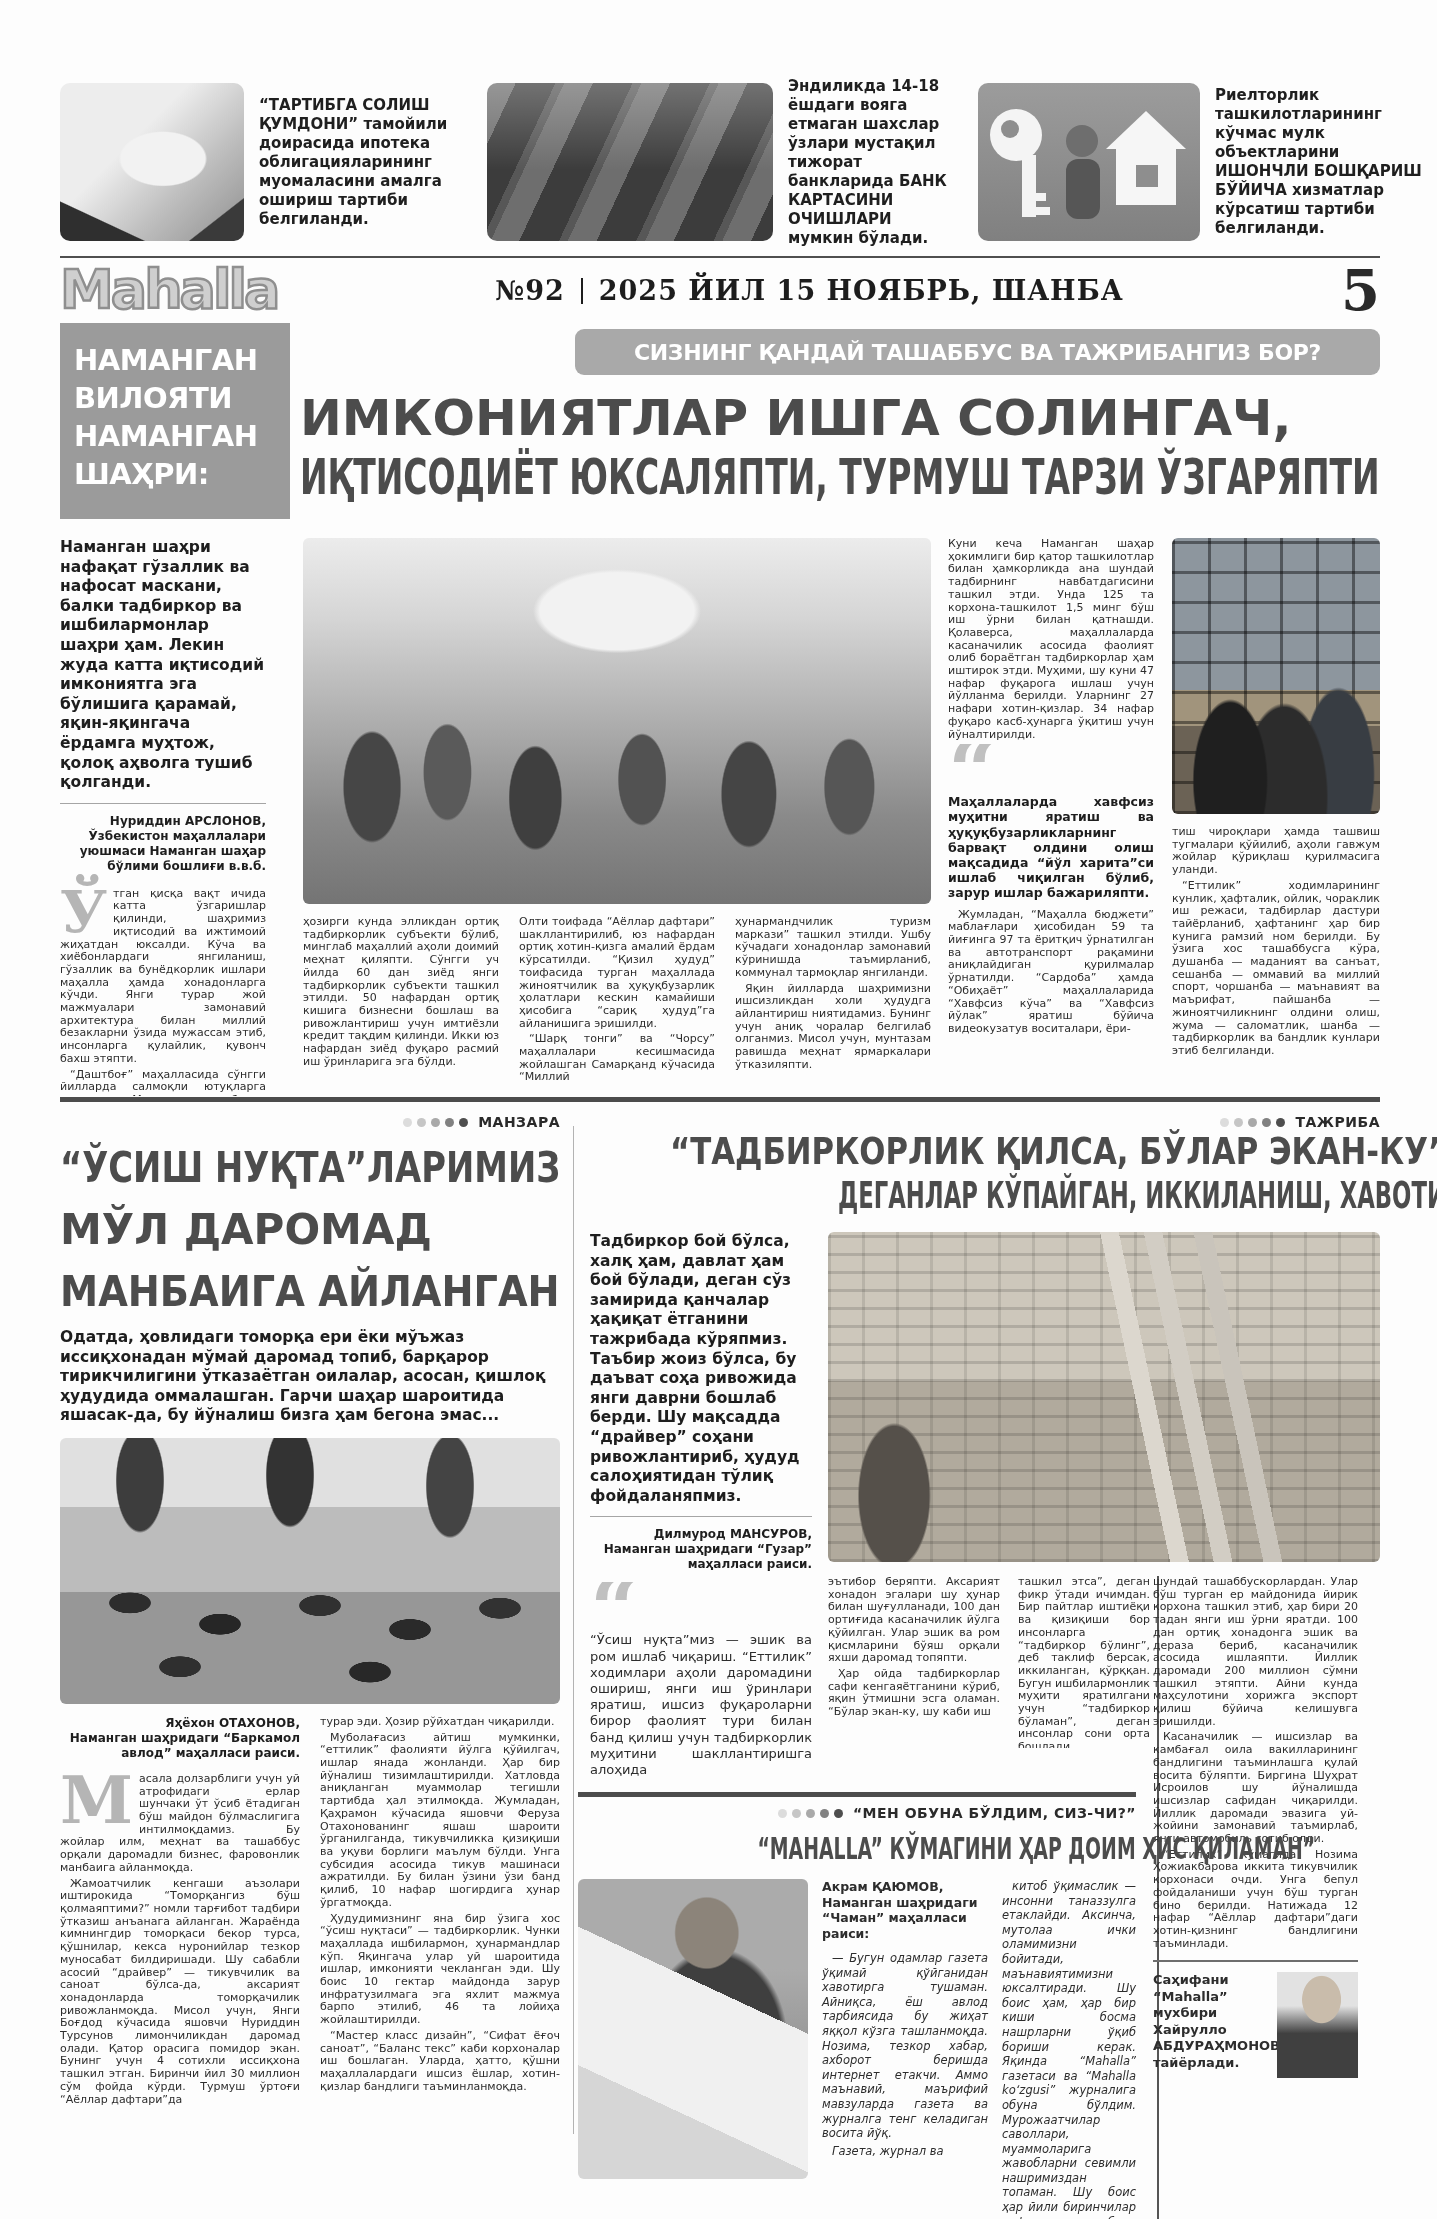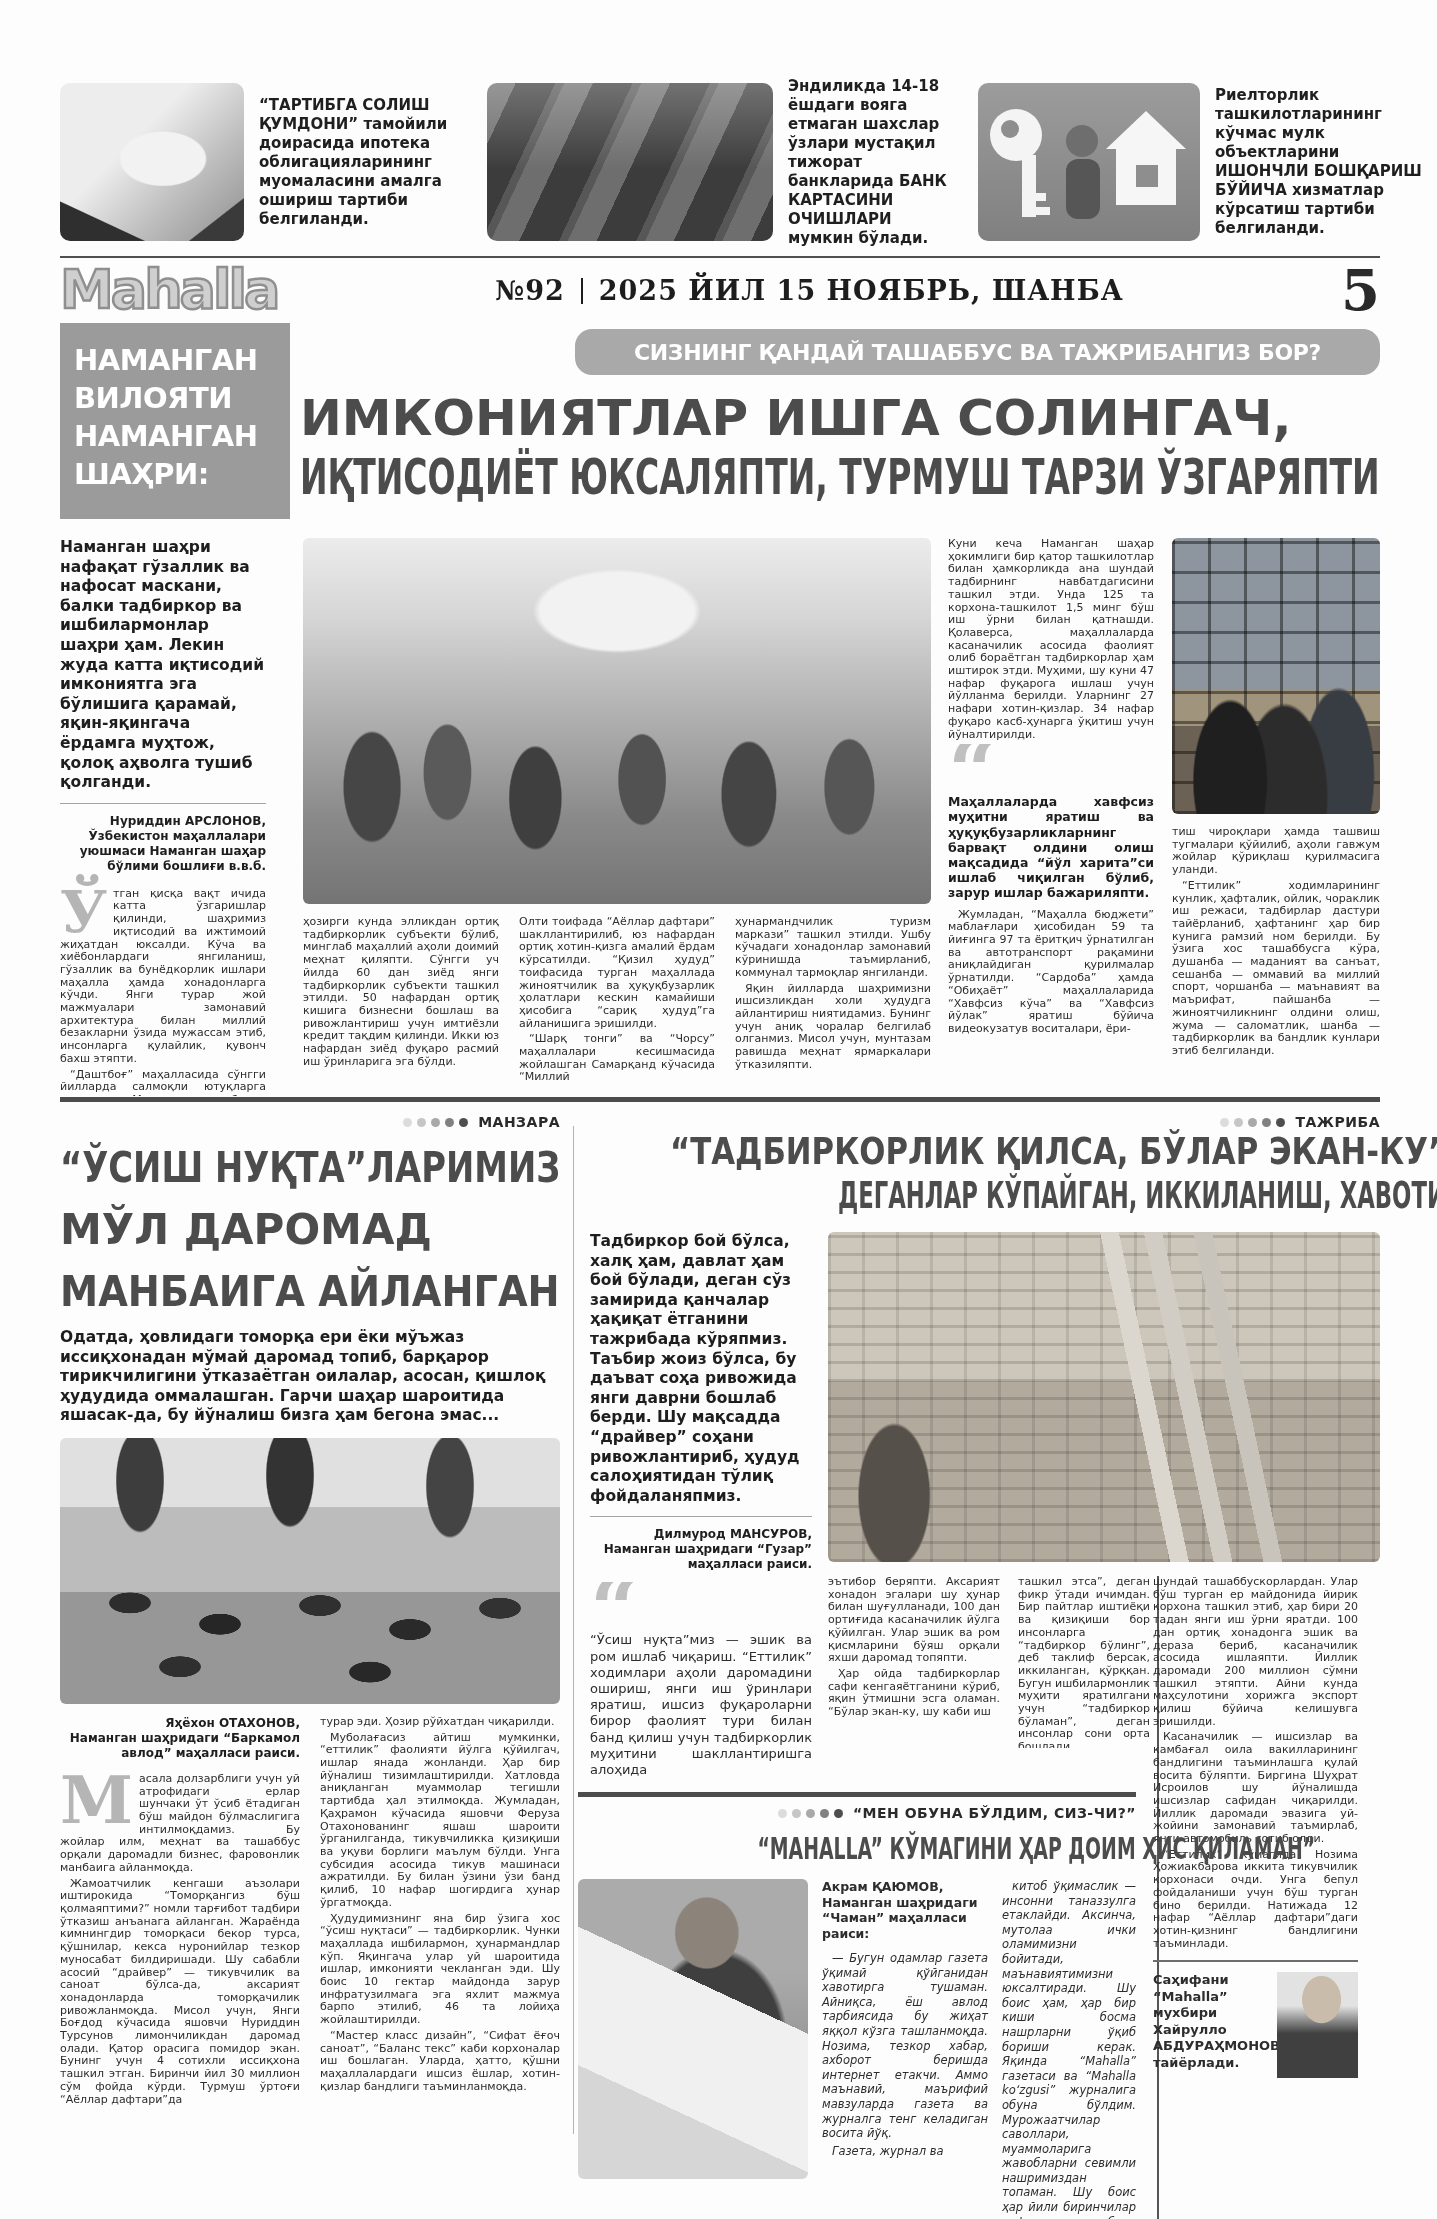--- a/index.html
+++ b/index.html
@@ -84,21 +84,21 @@
   #mast-center { flex:1; text-align:center; font-family:"DejaVu Serif", serif; font-weight:700;
     font-size:27px; color:#1d1d1d; letter-spacing:1px; }
   #mast-center .bar { display:inline-block; width:2px; height:26px; background:#1d1d1d; margin:0 16px; vertical-align:-4px; }
   #pageno { font-family:"DejaVu Serif", serif; font-weight:700; font-size:56px; color:#2a2a2a; line-height:1; }
 
   
   #regionbox { position:absolute; left:60px; top:323px; width:230px; height:196px;
     background:#9b9b9b; color:#fff; font-weight:800; font-size:29px; line-height:38px;
     padding:18px 14px; letter-spacing:-.5px; }
   #kicker { position:absolute; left:575px; top:329px; width:805px; height:46px;
-    background:#a9a9a9; border-radius:17px; color:#fff; font-weight:800; font-size:22px;
+    background:#a9a9a9; border-radius:9px; color:#fff; font-weight:800; font-size:22px;
     display:flex; align-items:center; justify-content:center; letter-spacing:-.3px; }
   .bigline { position:absolute; color:#4c4c4c; font-weight:800; line-height:1; white-space:nowrap; }
   #hl1 { left:300px; top:393px; width:1080px; font-size:50px; }
   #hl2 { left:300px; top:452px; width:1080px; font-size:50px; }
 
   
   .fit, .fitc { display:inline-block; white-space:nowrap; transform-origin:0 50%; }
   .fitc { transform-origin:50% 50%; }
   .body-txt { font-size:11px; line-height:12.7px; text-align:justify; }
   .body-txt p { margin:0 0 3px 0; text-indent:10px; }

